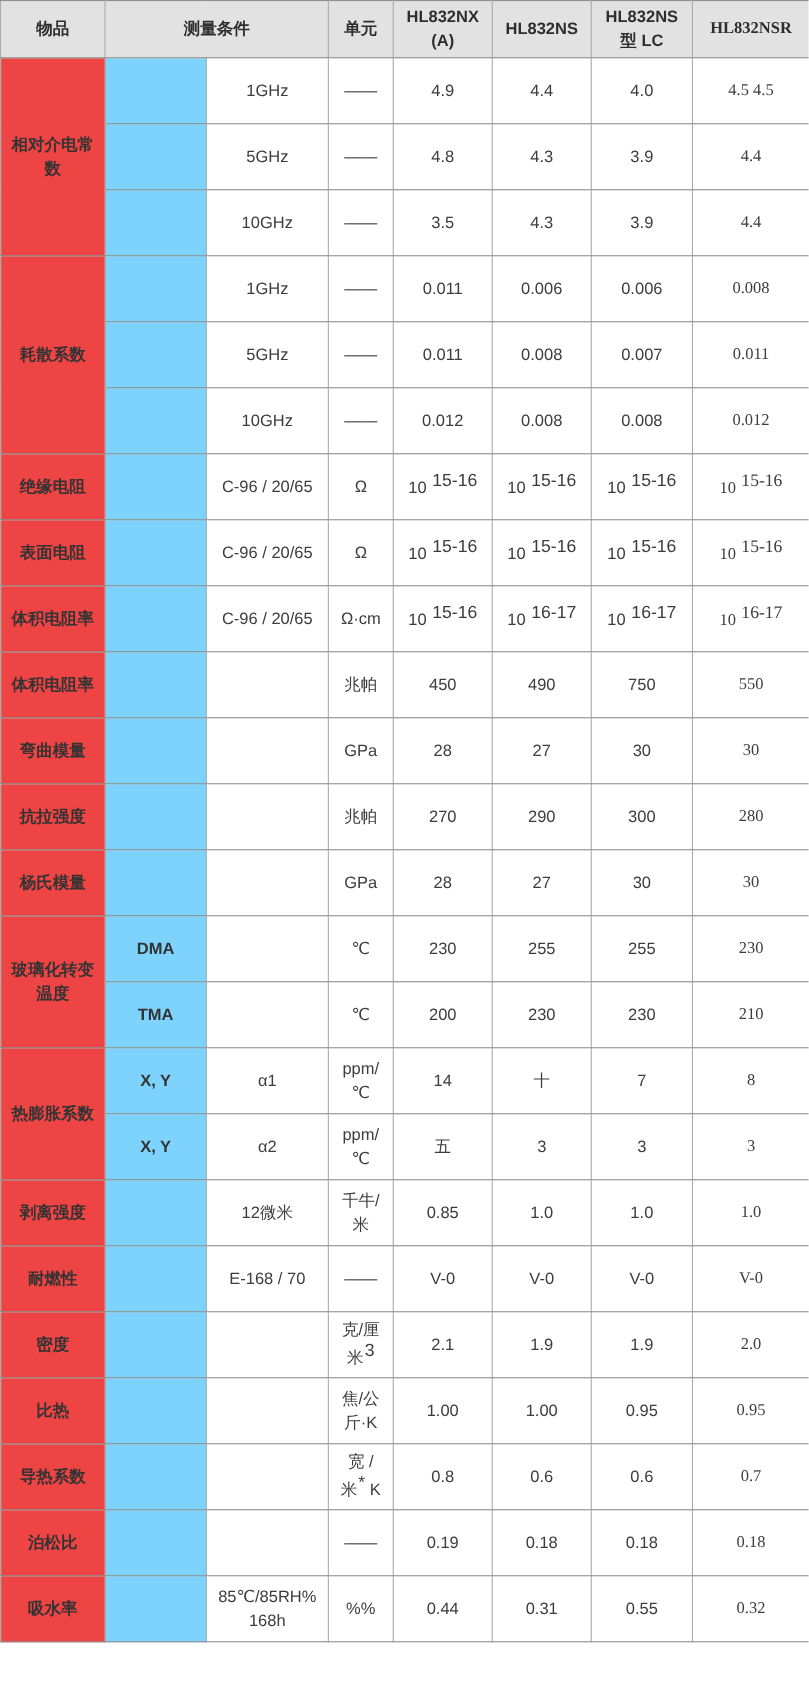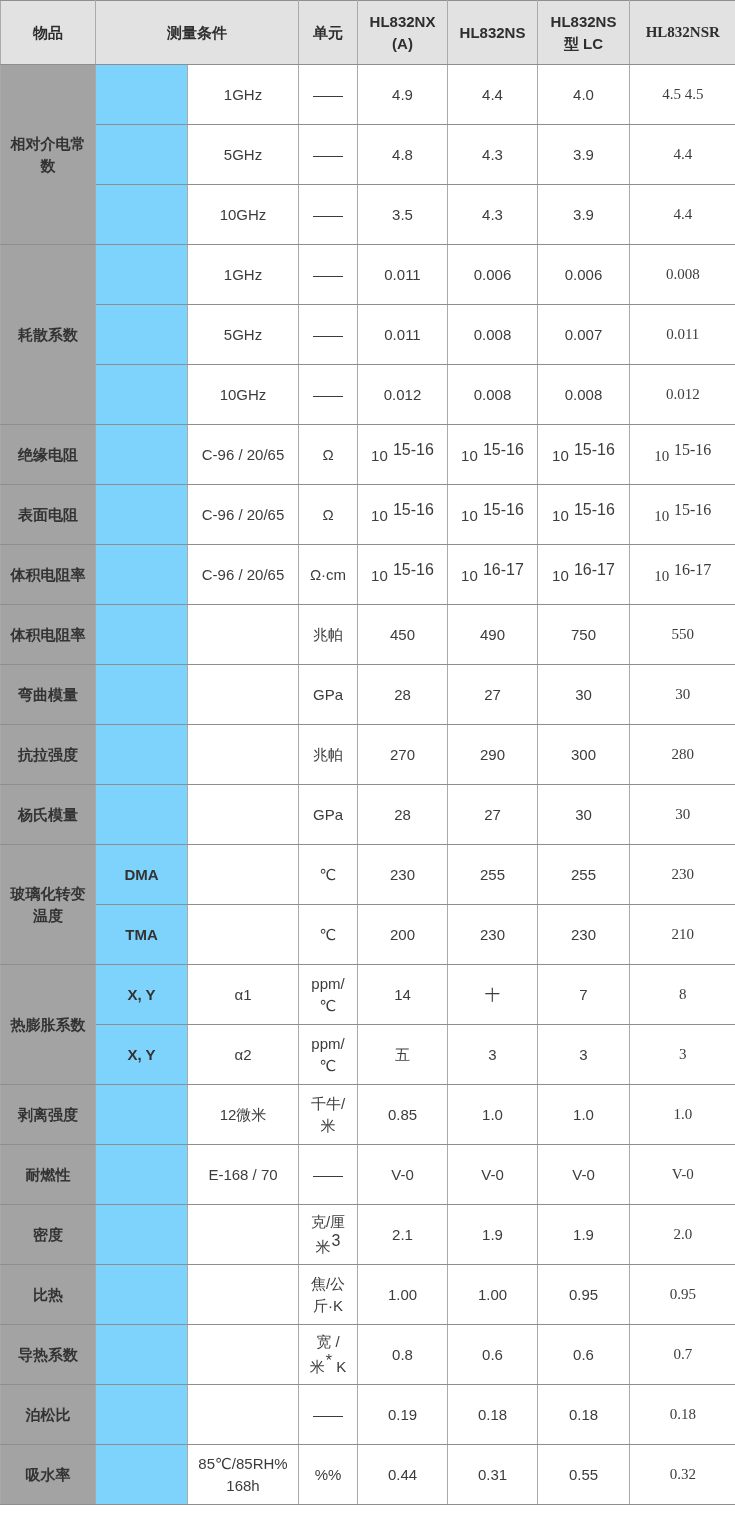--- a/index.html
+++ b/index.html
@@ -30,28 +30,28 @@
     text-align:center;
     vertical-align:middle;
     padding:2px 4px;
     font-size:15px;
     line-height:1.45;
     word-break:break-word;
     box-sizing:border-box;
   }
   th:last-child,td:last-child{border-right:none;font-family:Liberation Serif, serif;}
   tr{height:60px;}
-  thead tr{height:64px;}
+  thead tr{height:52px;}
   thead th{
     background:#e2e2e2;
     color:#2e2e2e;
     font-weight:700;
   }
   td.c-label{
-    background:#a3a3a3;
+    background:#ef4444;
     color:#333333;
     font-weight:700;
   }
   td.c-blue{
     background:#7dd3fc;
     color:#333333;
     font-weight:700;
   }
   td.c-cond,td.c-unit,td.c-value{
     background:#ffffff;

